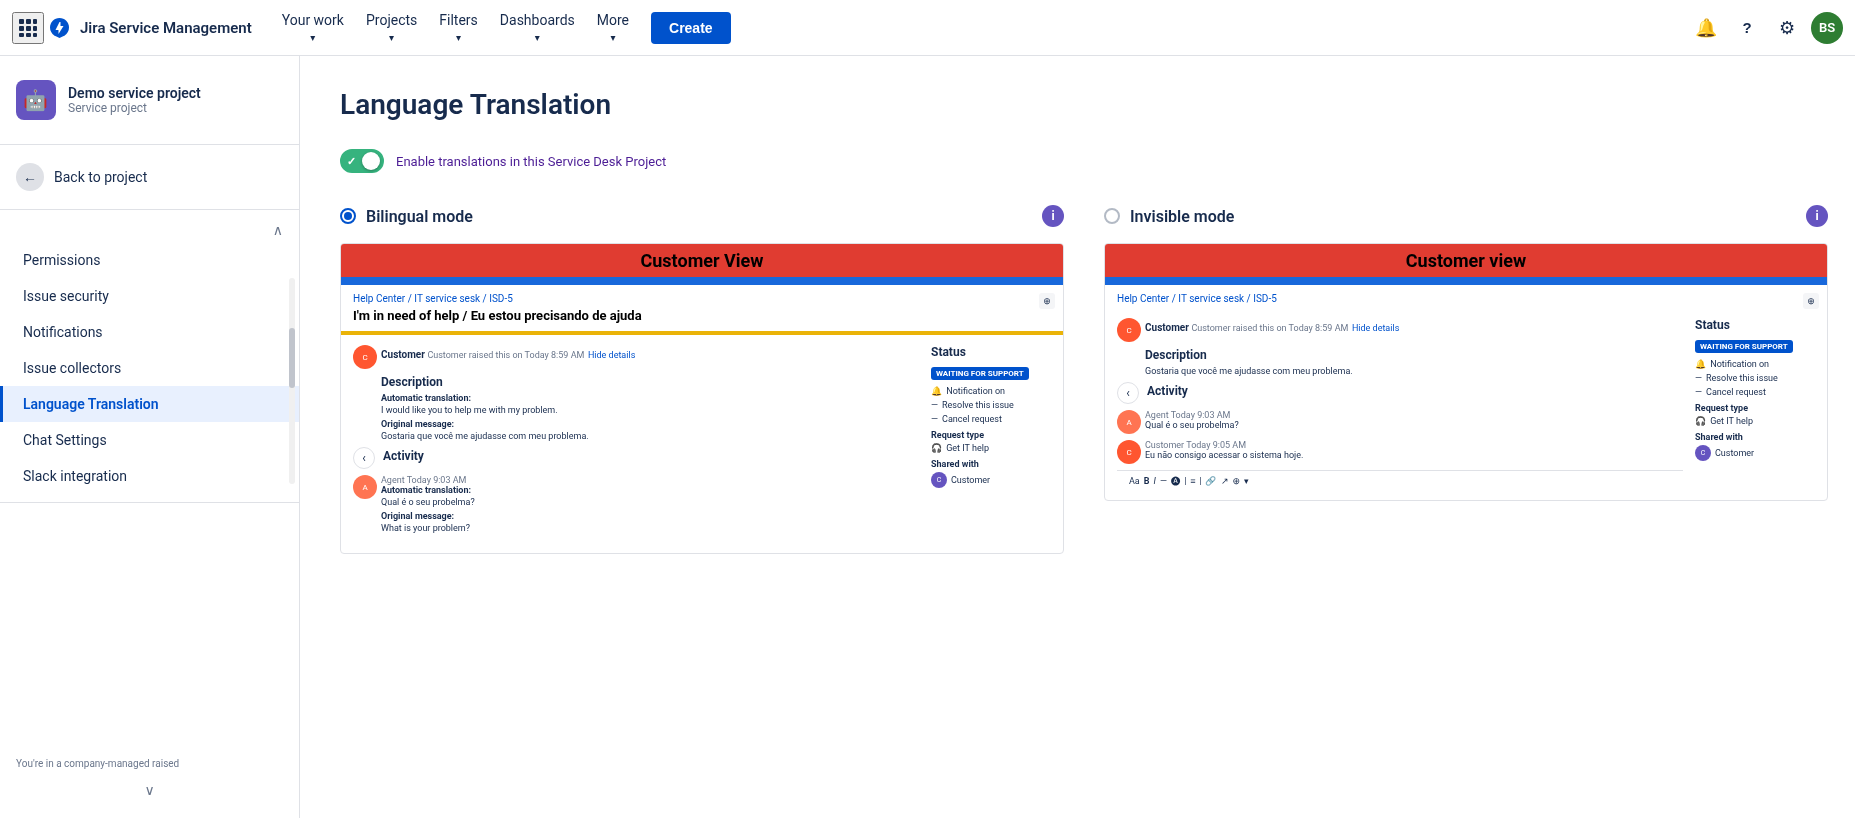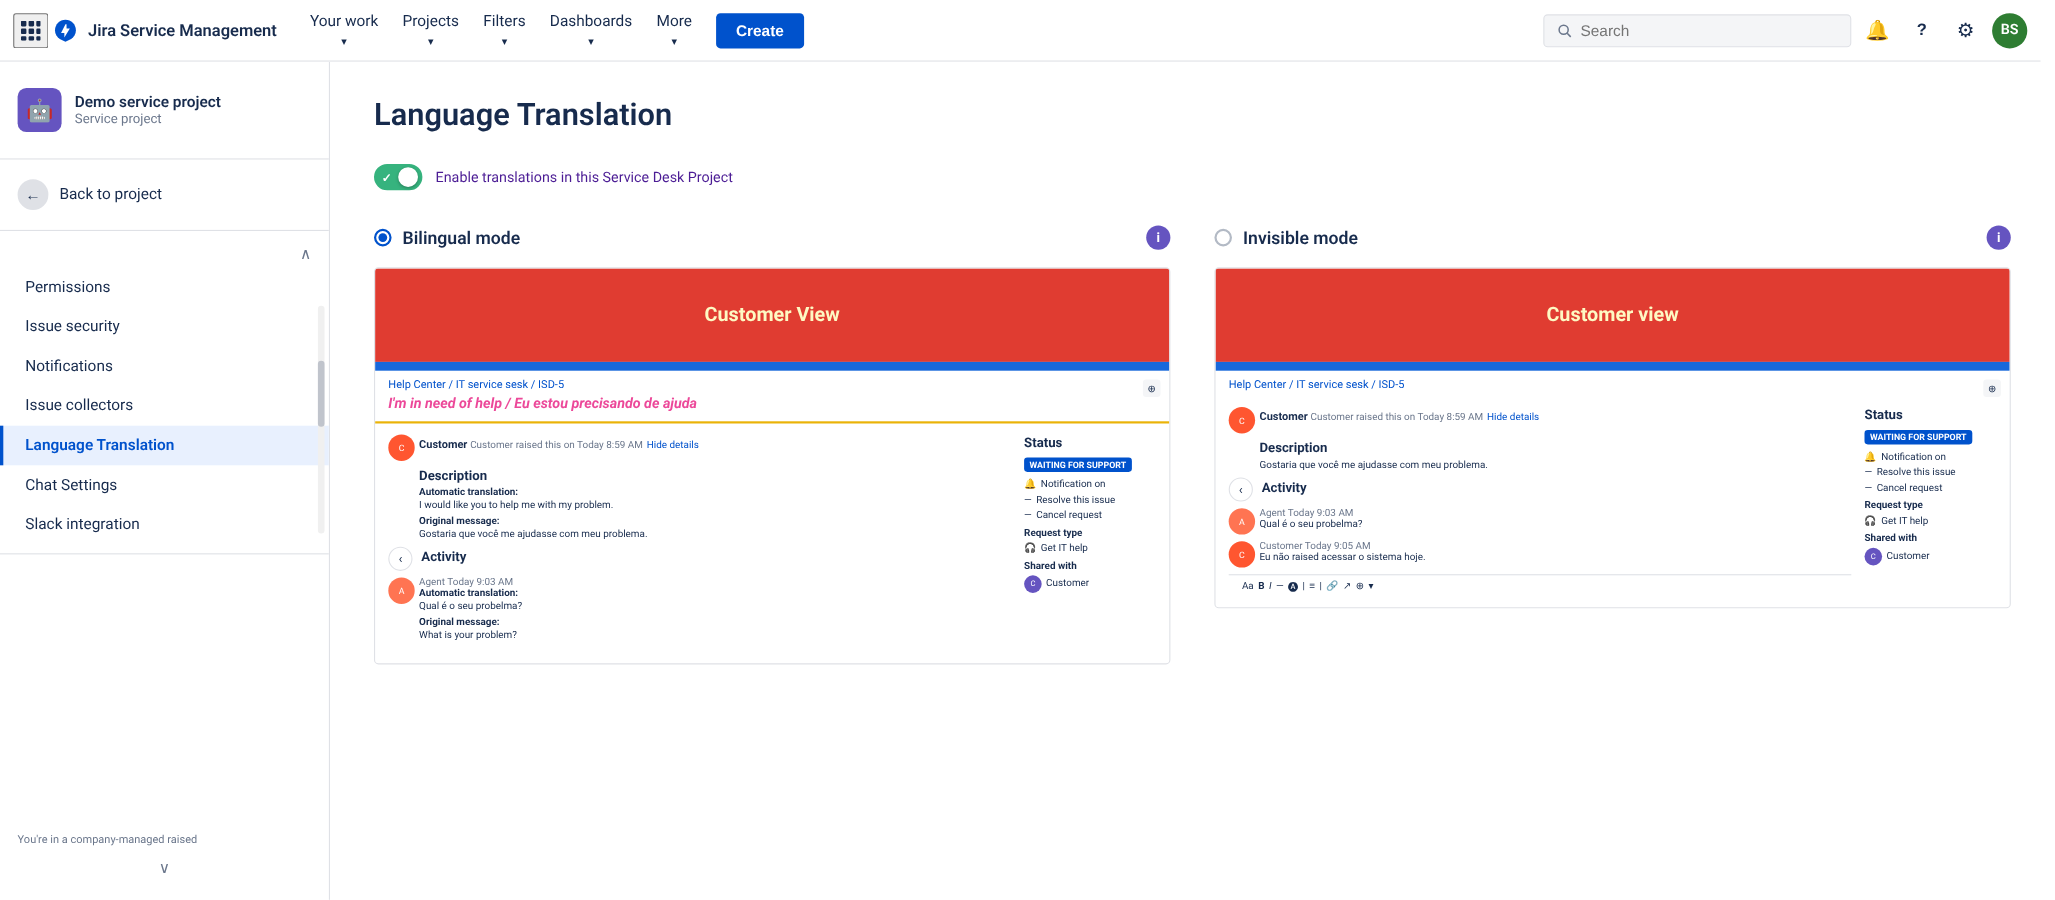--- a/index.html
+++ b/index.html
@@ -94,24 +94,24 @@
     .mode-column { flex: 1; }
     .mode-header { display: flex; align-items: center; gap: 10px; margin-bottom: 16px; }
     .radio-btn { width: 16px; height: 16px; border-radius: 50%; border: 2px solid #0052cc; display: flex; align-items: center; justify-content: center; flex-shrink: 0; }
     .radio-btn.selected::after { content: ''; width: 8px; height: 8px; border-radius: 50%; background: #0052cc; }
     .radio-btn.unselected { border-color: #b3bac5; }
     .mode-title { font-size: 16px; font-weight: 600; color: #172b4d; }
     .info-icon { width: 22px; height: 22px; border-radius: 50%; background: #6554c0; color: #fff; display: flex; align-items: center; justify-content: center; font-size: 12px; font-weight: bold; cursor: pointer; margin-left: auto; }
 
     
     .preview-card { border: 1px solid #dfe1e6; border-radius: 4px; overflow: hidden; }
-    .preview-header { background: #e03c31; color: #fef9c3; text-align: center; padding: 32px; font-size: 18px; font-weight: 700; }
+    .preview-header { background: #e03c31; color: #000000; text-align: center; padding: 6px; font-size: 18px; font-weight: 700; }
     .preview-top-bar { background: #1868db; height: 8px; }
     .preview-breadcrumb { font-size: 10px; color: #0052cc; padding: 8px 12px 4px; }
-    .preview-issue-title { font-size: 13px; font-weight: 700; color: #ec4899; padding: 0 12px 8px; border-bottom: 2px solid #eab308; font-style: italic; }
+    .preview-issue-title { font-size: 13px; font-weight: 700; color: #000000; padding: 0 12px 8px; border-bottom: 4px solid #eab308; }
     .preview-content { display: flex; gap: 12px; padding: 10px 12px; }
     .preview-left { flex: 1; }
     .preview-right { width: 120px; flex-shrink: 0; }
     .preview-avatar { width: 24px; height: 24px; border-radius: 50%; background: #ff5630; flex-shrink: 0; display: flex; align-items: center; justify-content: center; font-size: 10px; color: #fff; }
     .preview-avatar.agent { background: #ff5630; }
     .preview-text-block { flex: 1; }
     .preview-user { font-size: 10px; font-weight: 700; color: #172b4d; }
     .preview-meta { font-size: 9px; color: #6b778c; }
     .preview-section-title { font-size: 12px; font-weight: 700; color: #172b4d; margin-bottom: 4px; }
     .preview-label { font-size: 9px; font-weight: 700; color: #172b4d; margin-bottom: 2px; }
@@ -169,27 +169,20 @@
       <span>Dashboards</span>
       <span class="chevron">▾</span>
     </div>
     <div class="nav-link">
       <span>More</span>
       <span class="chevron">▾</span>
     </div>
   </div>
   <button class="create-btn">Create</button>
   <div class="topnav-right">
-    <div class="search-box">
-      <svg width="14" height="14" viewBox="0 0 14 14" fill="#6b778c">
-          <circle cx="6" cy="6" r="4.5" stroke="#6b778c" stroke-width="1.5" fill="none"></circle>
-          <line x1="9.5" y1="9.5" x2="13" y2="13" stroke="#6b778c" stroke-width="1.5"></line>
-        </svg>
-      <input type="text" placeholder="Search" style="">
-    </div>
     <button class="icon-btn">🔔</button>
     <button class="icon-btn" style="font-size:15px; font-weight:bold;">?</button>
     <button class="icon-btn">⚙</button>
     <div class="avatar-btn">BS</div>
   </div>
 </nav>
 
 <div class="layout">
 
   <aside class="sidebar">
@@ -354,21 +347,21 @@
                   <div class="preview-avatar agent" style="background:#ff7452; font-size:8px;">A</div>
                   <div class="preview-text-block">
                     <div class="preview-meta">Agent Today 9:03 AM</div>
                     <div class="preview-body-text">Qual é o seu probelma?</div>
                   </div>
                 </div>
                 <div class="preview-activity-row">
                   <div class="preview-avatar" style="background:#ff5630; font-size:8px;">C</div>
                   <div class="preview-text-block">
                     <div class="preview-meta">Customer Today 9:05 AM</div>
-                    <div class="preview-body-text">Eu não raised acessar o sistema hoje.</div>
+                    <div class="preview-body-text">Eu não consigo acessar o sistema hoje.</div>
                   </div>
                 </div>
 
                 <div class="preview-toolbar">
                   <span>Aa</span>
                   <span style="font-weight:bold;">B</span>
                   <span style="font-style:italic;">I</span>
                   <span>—</span>
                   <span>🅐</span>
                   <span>|</span>

